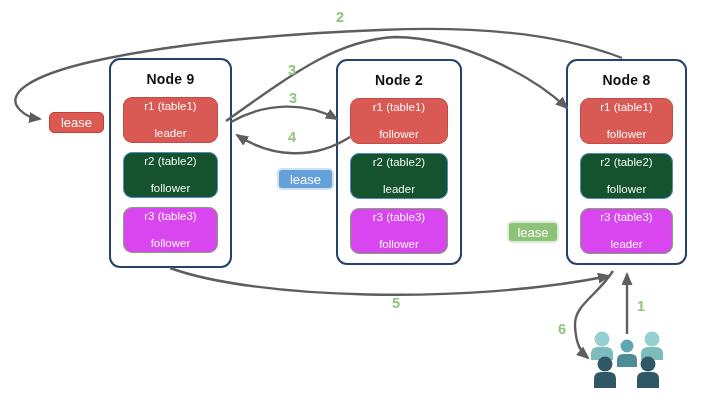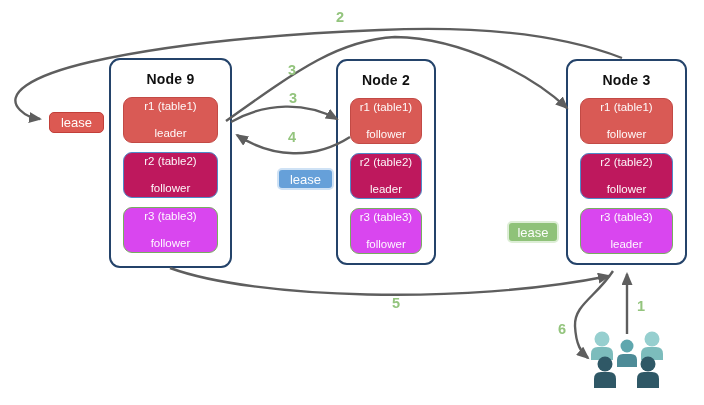--- a/index.html
+++ b/index.html
@@ -6,33 +6,33 @@
   .stage{
     position:relative;width:704px;height:405px;background:#ffffff;overflow:hidden;
     font-family:"Liberation Sans","DejaVu Sans",sans-serif;
   }
   
   .node{
     position:absolute;background:#ffffff;border:2px solid #24436a;border-radius:11px;
     box-sizing:border-box;z-index:1;
   }
   .node1{left:109px;top:58px;width:123px;height:210px;}
-  .node2{left:336px;top:59px;width:100px;height:206px;}
+  .node2{left:336px;top:59px;width:126px;height:206px;}
   .node3{left:566px;top:59px;width:121px;height:206px;}
   .node-title{
     height:37px;display:flex;align-items:center;justify-content:center;
     font-size:14px;font-weight:bold;color:#111;letter-spacing:.2px;
   }
   .rep{
     margin:0 12px 9px 12px;height:46px;border-radius:9px;box-sizing:border-box;
     display:flex;flex-direction:column;align-items:center;justify-content:center;
     color:rgba(255,255,255,.96);font-size:11.5px;line-height:1.3;text-align:center;gap:12px;
   }
   .rep.red  {background:#d95a55;border:1.5px solid #c24a45;}
-  .rep.blue {background:#be185d;border:1.5px solid #4f8bc9;}
+  .rep.blue {background:#14532d;border:1.5px solid #4f8bc9;}
   .rep.green{background:#d946ef;border:1.5px solid #78ad60;}
   
   .lease{
     position:absolute;box-sizing:border-box;border-radius:5px;z-index:2;
     display:flex;align-items:center;justify-content:center;
     color:rgba(255,255,255,.97);font-size:13px;
   }
   .lease.red  {left:49px;top:112px;width:55px;height:21px;background:#dc5952;border:1.5px solid #c23f39;}
   .lease.blue {left:277px;top:168px;width:57px;height:22px;background:#66a0d9;border:2px solid #cfe2f5;}
   .lease.green{left:507px;top:221px;width:52px;height:22px;background:#8fc279;border:2px solid #ddeed6;}
@@ -98,21 +98,21 @@
       <span>r2 (table2)</span>
       <span>leader</span>
     </div>
     <div class="rep green">
       <span>r3 (table3)</span>
       <span>follower</span>
     </div>
   </div>
 
   <div class="node node3">
-    <div class="node-title">Node 3</div>
+    <div class="node-title">Node 8</div>
     <div class="rep red">
       <span>r1 (table1)</span>
       <span>follower</span>
     </div>
     <div class="rep blue">
       <span>r2 (table2)</span>
       <span>follower</span>
     </div>
     <div class="rep green">
       <span>r3 (table3)</span>

